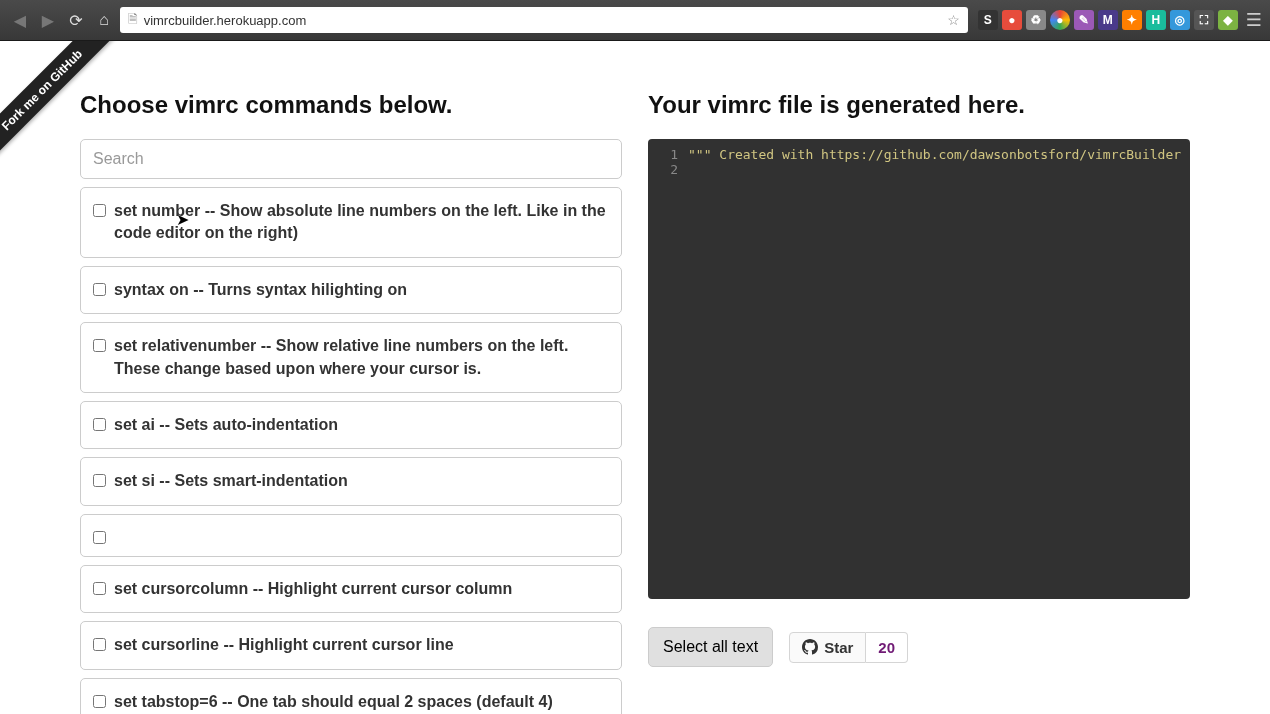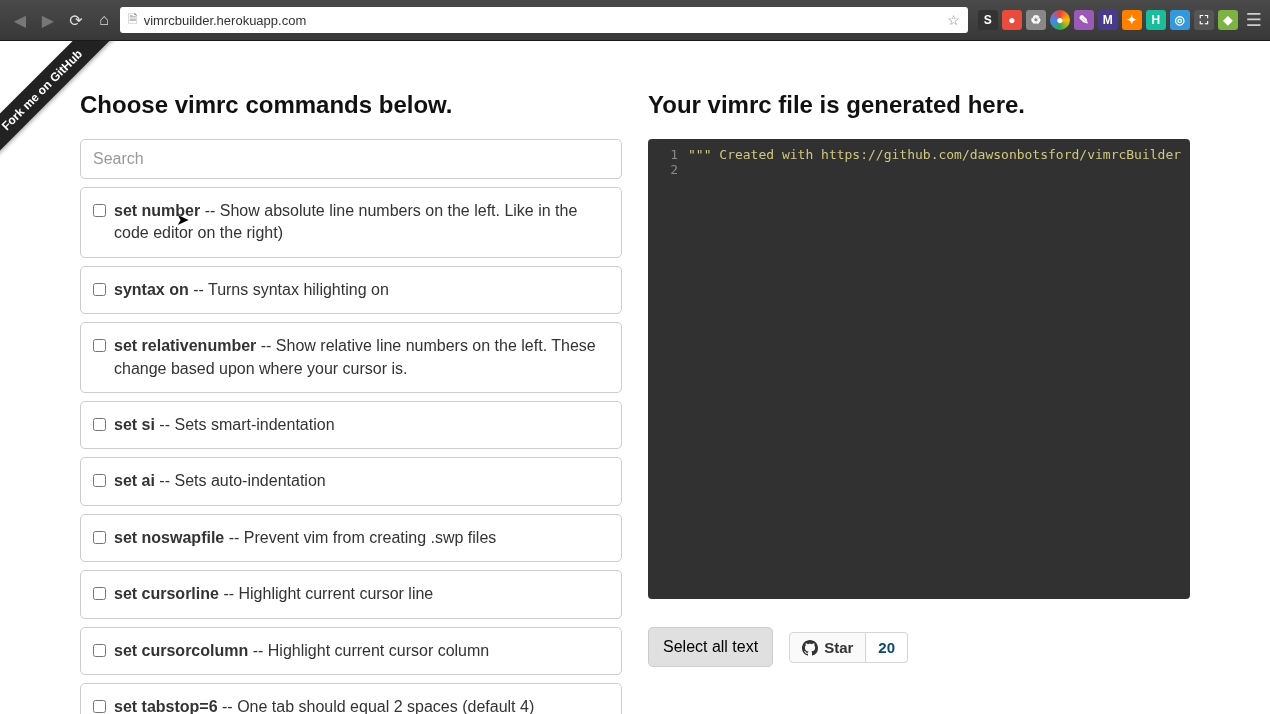--- a/index.html
+++ b/index.html
@@ -25,35 +25,35 @@
 .col { flex: 1; min-width: 0; }
 .col h2 { font-size: 24px; font-weight: bold; color: #111; margin-bottom: 20px; }
 
 .search-input { width: 100%; padding: 10px 12px; font-size: 16px; border: 1px solid #ccc; border-radius: 5px; color: #555; margin-bottom: 8px; }
 .search-input::placeholder { color: #999; }
 
 .cmd-list { display: flex; flex-direction: column; gap: 8px; }
 .cmd-item { border: 1px solid #ccc; border-radius: 5px; padding: 12px; display: flex; align-items: flex-start; gap: 8px; font-size: 16px; color: #333; line-height: 1.4; cursor: pointer; }
 .cmd-item input[type=checkbox] { margin-top: 4px; width: 13px; height: 13px; cursor: pointer; flex-shrink: 0; }
 .cmd-item .cmd-name { font-weight: bold; }
-.cmd-item .cmd-desc { font-weight: normal; text-align: center; }
+.cmd-item .cmd-desc { font-weight: bold; text-align: center; }
 
 
 .editor { background: #313131; border-radius: 4px; height: 460px; padding: 8px 0; font-family: Menlo, Monaco, Consolas, monospace; font-size: 13px; color: #eee; overflow: auto; }
 .editor-row { display: flex; }
 .editor-gutter { width: 40px; text-align: right; color: #888; padding-right: 10px; user-select: none; background: #313131; flex-shrink: 0; }
 .editor-line { flex: 1; white-space: pre; color: #e6e6e6; }
 .editor-line .str { color: #d1c682; }
 
 
 .output-actions { margin-top: 28px; display: flex; gap: 16px; align-items: center; }
 .btn { padding: 10px 14px; font-size: 16px; border: 1px solid #ccc; border-radius: 5px; background: #e0e0e0; cursor: pointer; }
 .github-btn-group { display: flex; }
-.github-btn { display: flex; align-items: flex-end; gap: 6px; padding: 6px 12px; border: 1px solid #d5d5d5; background: #fafafa; font-size: 15px; font-weight: 600; color: #333; border-radius: 4px 0 0 4px; cursor: pointer; }
-.github-count { padding: 6px 12px; border: 1px solid #d5d5d5; border-left: none; background: #fff; font-size: 15px; font-weight: 600; color: #0c4a6e; border-radius: 0 4px 4px 0; cursor: pointer; }
+.github-btn { display: flex; align-items: center; gap: 6px; padding: 6px 12px; border: 1px solid #d5d5d5; background: #fafafa; font-size: 15px; font-weight: 600; color: #333; border-radius: 4px 0 0 4px; cursor: pointer; }
+.github-count { padding: 6px 12px; border: 1px solid #d5d5d5; border-left: none; background: #fff; font-size: 15px; font-weight: 600; color: #701a75; border-radius: 0 4px 4px 0; cursor: pointer; }
 .github-btn svg { width: 16px; height: 16px; fill: #333; }
 
 
 .cursor { position: absolute; top: 210px; left: 176px; font-size: 16px; pointer-events: none; z-index: 10; color: #000; }
 </style>
 </head>
 <body>
 
 <div class="browser-chrome">
   <div class="nav-btn disabled">◀</div>
@@ -98,37 +98,36 @@
         <label class="cmd-item">
           <input type="checkbox" style="">
           <span><span class="cmd-name">syntax on</span><span class="cmd-desc"> -- Turns syntax hilighting on</span></span>
         </label>
         <label class="cmd-item">
           <input type="checkbox" style="">
           <span><span class="cmd-name">set relativenumber</span><span class="cmd-desc"> -- Show relative line numbers on the left. These change based upon where your cursor is.</span></span>
         </label>
         <label class="cmd-item">
           <input type="checkbox" style="">
+          <span><span class="cmd-name">set ai</span><span class="cmd-desc"> -- Sets auto-indentation</span></span>
+        </label>
+        <label class="cmd-item">
+          <input type="checkbox" style="">
           <span><span class="cmd-name">set si</span><span class="cmd-desc"> -- Sets smart-indentation</span></span>
         </label>
         <label class="cmd-item">
           <input type="checkbox" style="">
-          <span><span class="cmd-name">set ai</span><span class="cmd-desc"> -- Sets auto-indentation</span></span>
         </label>
         <label class="cmd-item">
           <input type="checkbox" style="">
-          <span><span class="cmd-name">set noswapfile</span><span class="cmd-desc"> -- Prevent vim from creating .swp files</span></span>
+          <span><span class="cmd-name">set cursorcolumn</span><span class="cmd-desc"> -- Highlight current cursor column</span></span>
         </label>
         <label class="cmd-item">
           <input type="checkbox" style="">
           <span><span class="cmd-name">set cursorline</span><span class="cmd-desc"> -- Highlight current cursor line</span></span>
-        </label>
-        <label class="cmd-item">
-          <input type="checkbox" style="">
-          <span><span class="cmd-name">set cursorcolumn</span><span class="cmd-desc"> -- Highlight current cursor column</span></span>
         </label>
         <label class="cmd-item">
           <input type="checkbox" style="">
           <span><span class="cmd-name">set tabstop=6</span><span class="cmd-desc"> -- One tab should equal 2 spaces (default 4)</span></span>
         </label>
       </div>
   </div>
 
   <div class="col">
     <h2>Your vimrc file is generated here.</h2>

